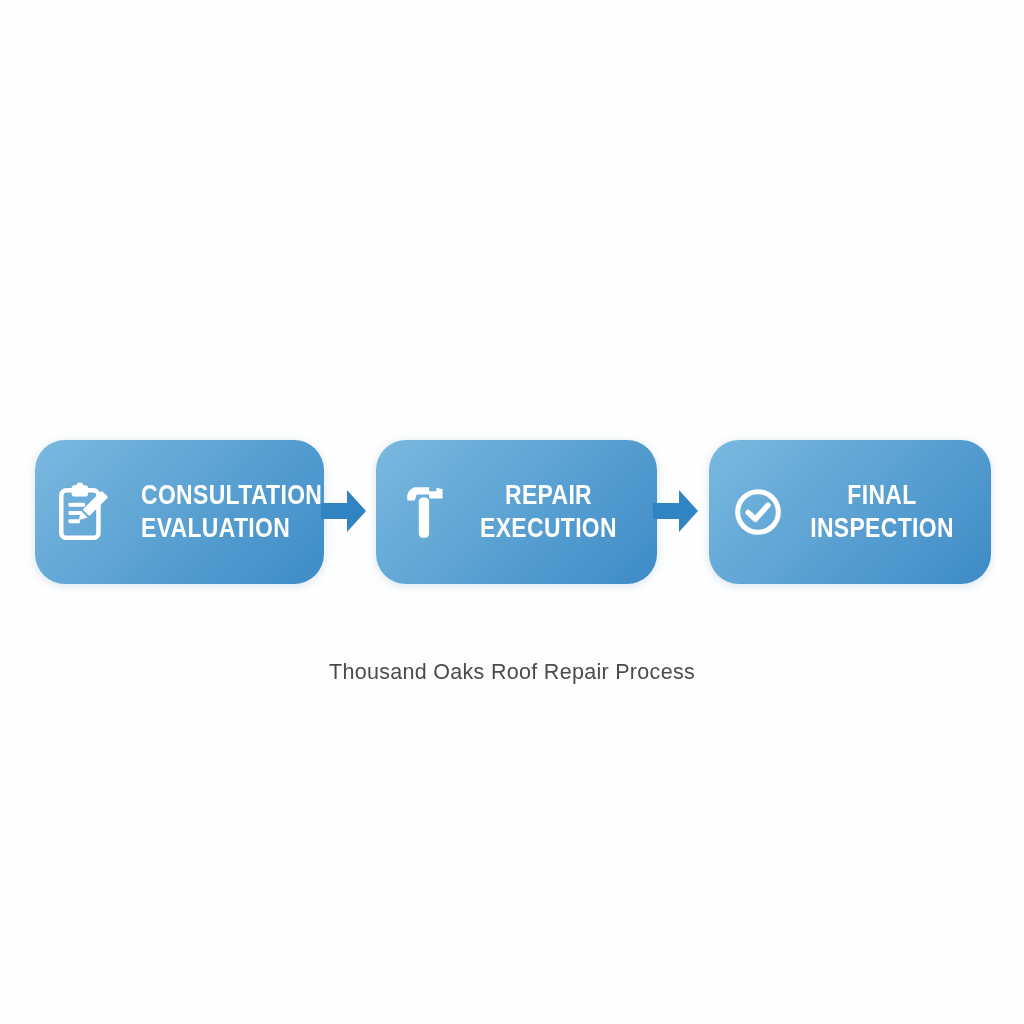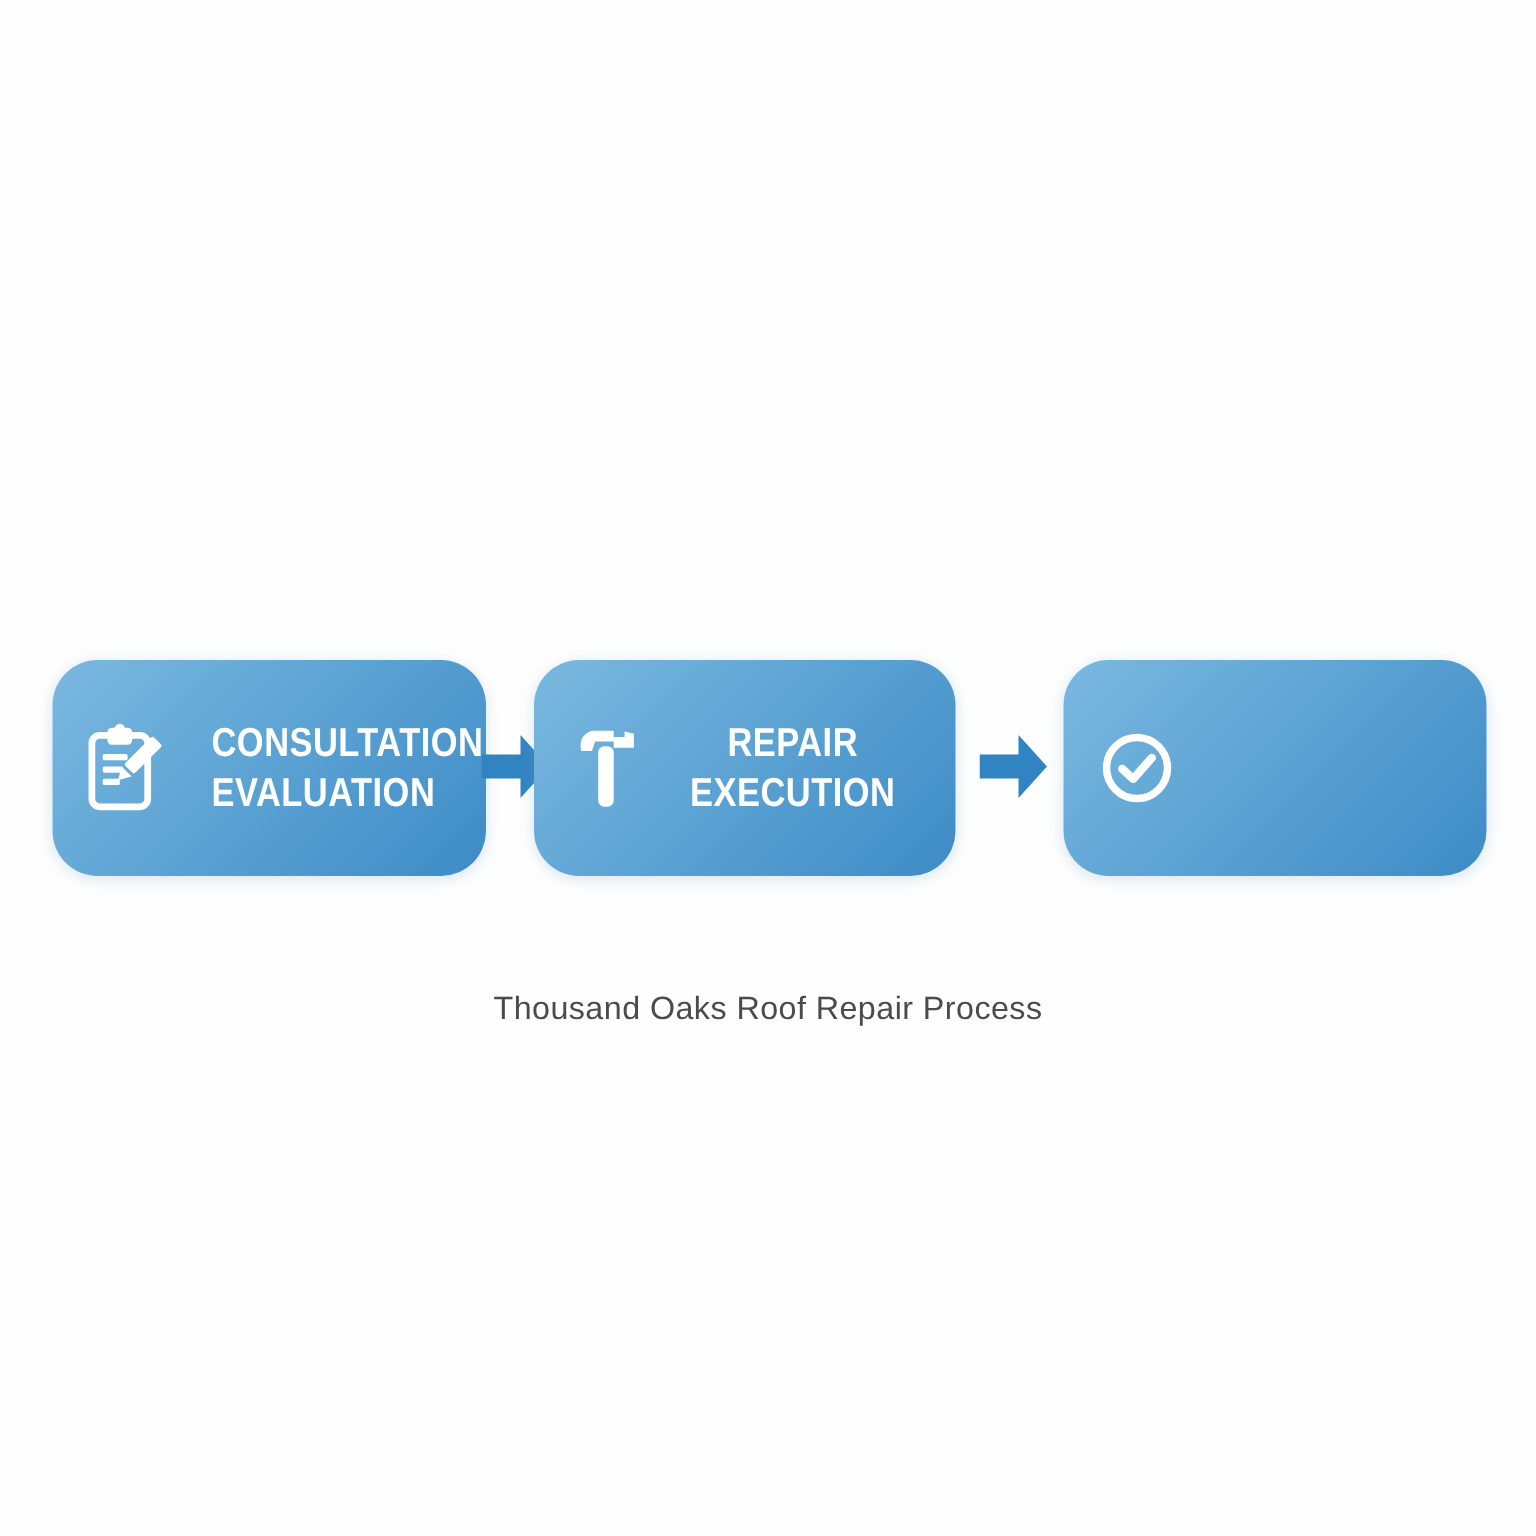--- a/index.html
+++ b/index.html
@@ -9,21 +9,21 @@
     font-family:"Liberation Sans", sans-serif;
   }
   .step-box {
     position:absolute; top:440px; height:144px;
     border-radius:30px;
     background:linear-gradient(135deg, var(--box-gradient-start,#7ab9e0) 0%, var(--box-gradient-end,#3d8bc6) 100%);
     display:flex; align-items:center;
     box-shadow:0 2px 10px rgba(110,160,200,0.28);
   }
   #step1 { left:35px;  width:289px; }
-  #step2 { left:356px; width:281px; }
+  #step2 { left:376px; width:281px; }
   #step3 { left:709px; width:282px; }
   .icon-wrap {
     flex:0 0 auto; margin-left:16px; width:66px;
     display:flex; justify-content:center; align-items:center;
   }
   .labels {
     flex:1 1 auto; display:flex; flex-direction:column; justify-content:space-between;
     color:var(--label-color,#ffffff); font-weight:bold;
     font-size:27px; line-height:33px; letter-spacing:0.4px;
     padding-right:18px;
@@ -92,17 +92,21 @@
     <polygon points="0,14 26,14 26,1 45,22 26,43 26,30 0,30"></polygon>
   </svg>
 
   <div class="step-box" id="step3">
     <span class="icon-wrap">
       <svg class="icon-svg" width="50" height="50" viewBox="0 0 48 48" aria-hidden="true">
         <circle cx="24" cy="24" r="19.5" fill="none" stroke="#ffffff" stroke-width="5"></circle>
         <path d="M14.5 24.5 L21.5 31 L33.5 17.5" fill="none" stroke="#ffffff" stroke-width="5.5" stroke-linecap="round" stroke-linejoin="round"></path>
       </svg>
     </span>
+    <div class="labels">
+      <span class="line">FINAL</span>
+      <span class="line">INSPECTION</span>
+    </div>
   </div>
 
   <div id="caption">Thousand Oaks Roof Repair Process</div>
 
 </div>
 
 </body></html>

